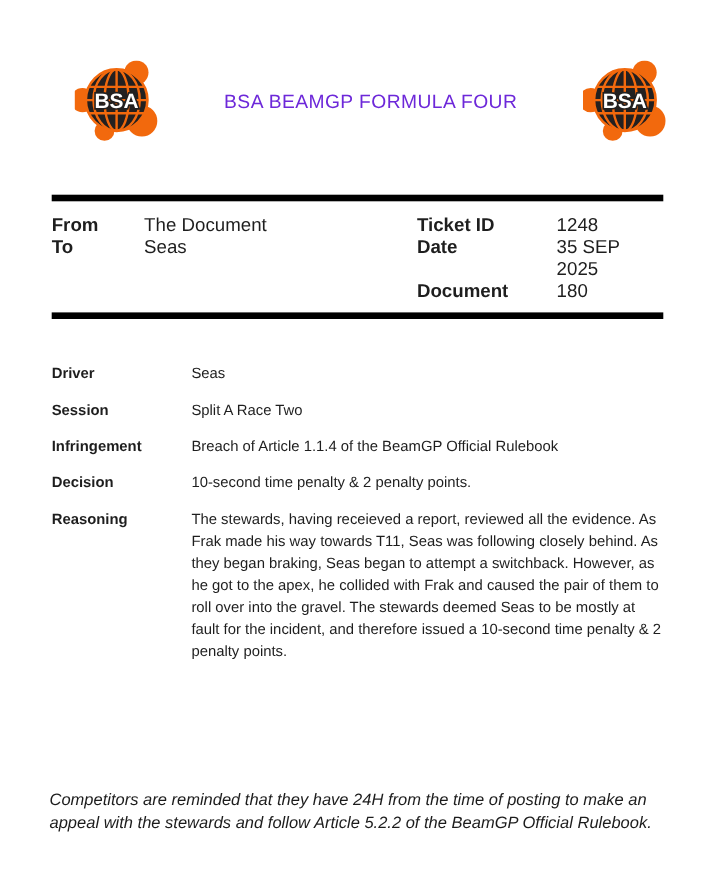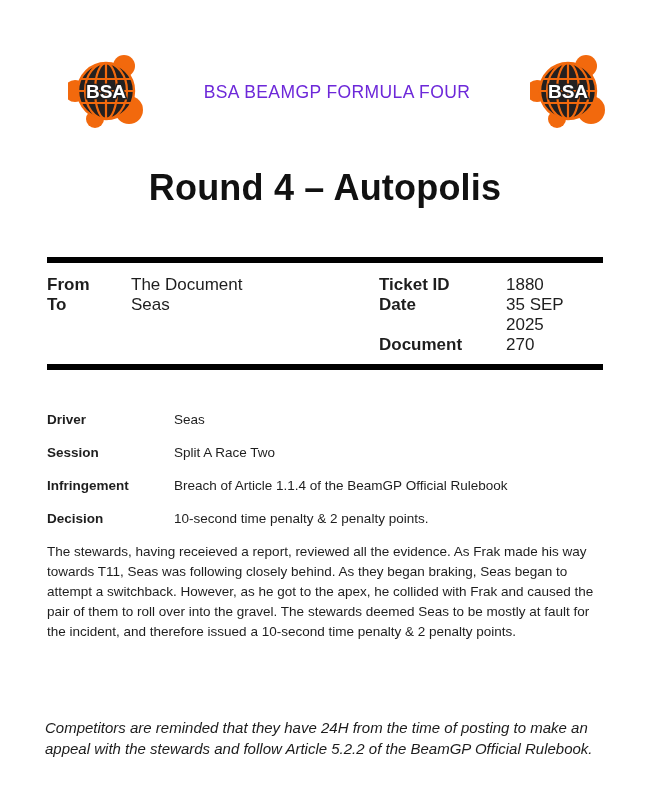--- a/index.html
+++ b/index.html
@@ -123,45 +123,44 @@
         <line x1="38" y1="8" x2="38" y2="64"></line>
         <line x1="10" y1="24" x2="66" y2="24"></line>
         <line x1="10" y1="36" x2="66" y2="36"></line>
         <line x1="10" y1="48" x2="66" y2="48"></line>
       </g>
       <circle cx="38" cy="36" r="28" fill="none" stroke="#F2690D" stroke-width="2.4"></circle>
       <text x="38" y="43" text-anchor="middle" font-family="Liberation Sans, sans-serif" font-size="19" font-weight="bold" fill="#ffffff" stroke="#232020" stroke-width="3" paint-order="stroke">BSA</text>
     </svg>
   </div>
 
-  <h1 class="doc-heading">Round 4 – Autopolis</h1>
 
   <div class="meta-table">
     <div class="meta-col-left">
       <div class="meta-row">
         <span class="meta-label">From</span>
         <span class="meta-value">The Document</span>
       </div>
       <div class="meta-row">
         <span class="meta-label">To</span>
         <span class="meta-value">Seas</span>
       </div>
     </div>
     <div class="meta-col-right">
       <div class="meta-row">
         <span class="meta-label">Ticket ID</span>
-        <span class="meta-value">1880</span>
+        <span class="meta-value">1248</span>
       </div>
       <div class="meta-row">
         <span class="meta-label">Date</span>
         <span class="meta-value">35 SEP 2025</span>
       </div>
       <div class="meta-row">
         <span class="meta-label">Document</span>
-        <span class="meta-value">270</span>
+        <span class="meta-value">180</span>
       </div>
     </div>
   </div>
 
   <div class="details">
     <div class="detail-row">
       <span class="detail-label">Driver</span>
       <span class="detail-value">Seas</span>
     </div>
     <div class="detail-row">
@@ -170,19 +169,20 @@
     </div>
     <div class="detail-row">
       <span class="detail-label">Infringement</span>
       <span class="detail-value">Breach of Article 1.1.4 of the BeamGP Official Rulebook</span>
     </div>
     <div class="detail-row">
       <span class="detail-label">Decision</span>
       <span class="detail-value">10-second time penalty &amp; 2 penalty points.</span>
     </div>
     <div class="detail-row">
+      <span class="detail-label">Reasoning</span>
       <span class="detail-value">The stewards, having receieved a report, reviewed all the evidence. As Frak made his way towards T11, Seas was following closely behind. As they began braking, Seas began to attempt a switchback. However, as he got to the apex, he collided with Frak and caused the pair of them to roll over into the gravel. The stewards deemed Seas to be mostly at fault for the incident, and therefore issued a 10-second time penalty &amp; 2 penalty points.</span>
     </div>
   </div>
 
   <div class="footer-note">Competitors are reminded that they have 24H from the time of posting to make an appeal with the stewards and follow Article 5.2.2 of the BeamGP Official Rulebook.</div>
 
 </div>
 
 </body></html>

